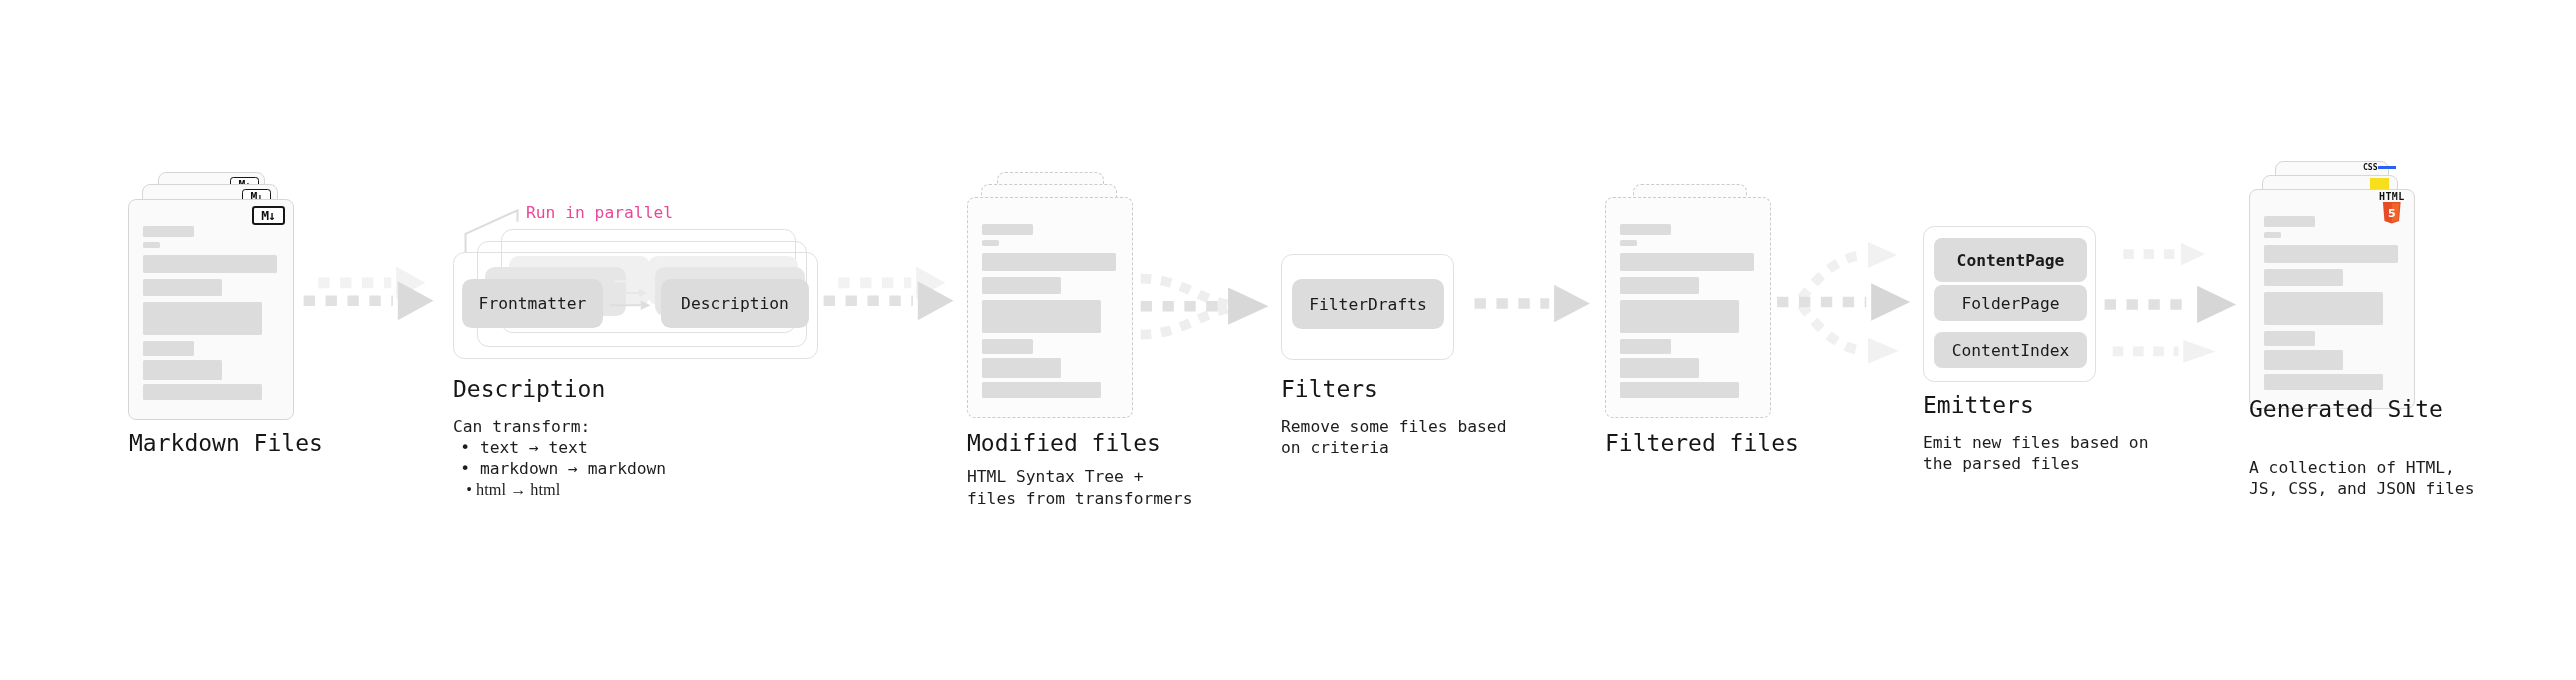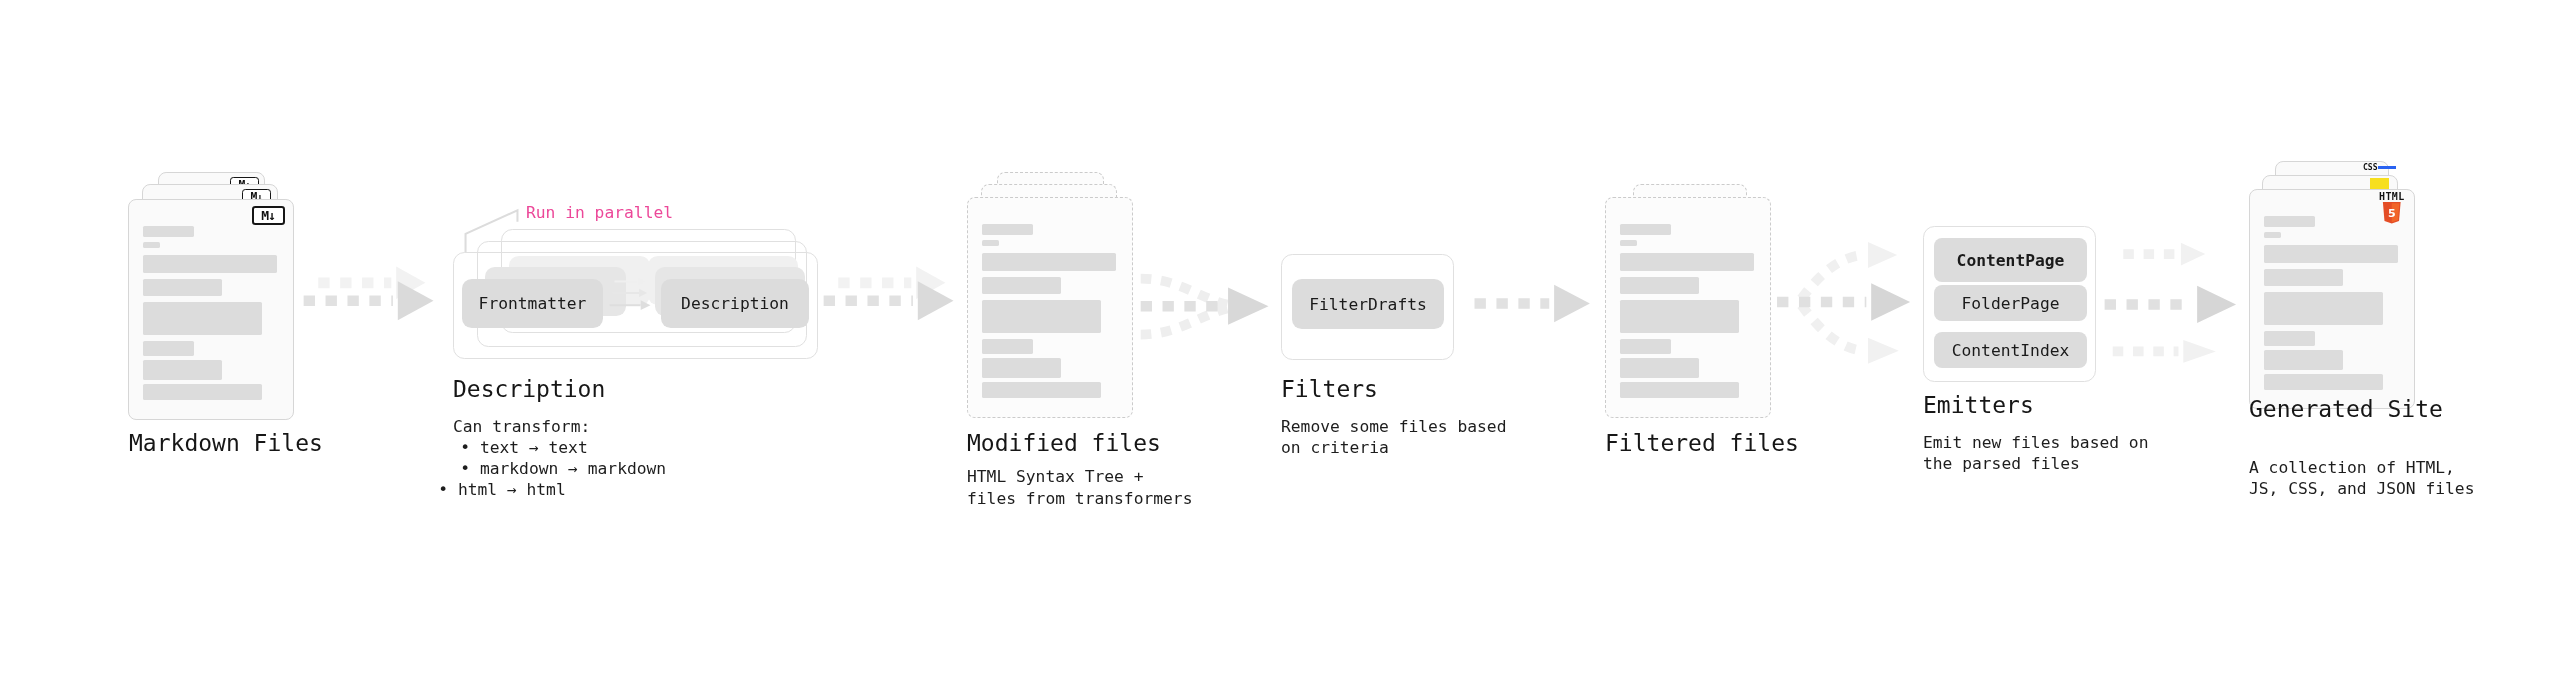--- a/index.html
+++ b/index.html
@@ -160,21 +160,21 @@
       <polygon points="40,37 52,43 40,49" fill="#dedede"></polygon>
     </svg>
 
     <div class="pill" style="left:462px;top:279px;width:141px;height:49px;">Frontmatter</div>
     <div class="pill" style="left:661px;top:279px;width:148px;height:49px;">Description</div>
 
     <div class="node-label" style="left:453px;top:377px;">Description</div>
     <div class="node-sub" style="left:453px;top:416px;">Can transform:</div>
     <div class="node-sub bullet" style="left:453px;top:437px;">• text → text</div>
     <div class="node-sub bullet" style="left:453px;top:458px;">• markdown → markdown</div>
-    <div class="node-sub bullet" style="left:431px;top:479px;">• html → html</div>
+    <div class="node-sub bullet" style="left:459px;top:479px;font-family:Liberation Serif, serif;">• html → html</div>
   </div>
 
   <div>
     <div class="doc dashed" style="left:997px;top:172px;width:107px;height:57px;"></div>
     <div class="doc dashed" style="left:981px;top:184px;width:136px;height:57px;"></div>
     <div class="doc dashed" style="left:967px;top:197px;width:166px;height:221px;">
       <div class="bar b1"></div>
       <div class="bar b2"></div>
       <div class="bar b3"></div>
       <div class="bar b4"></div>

